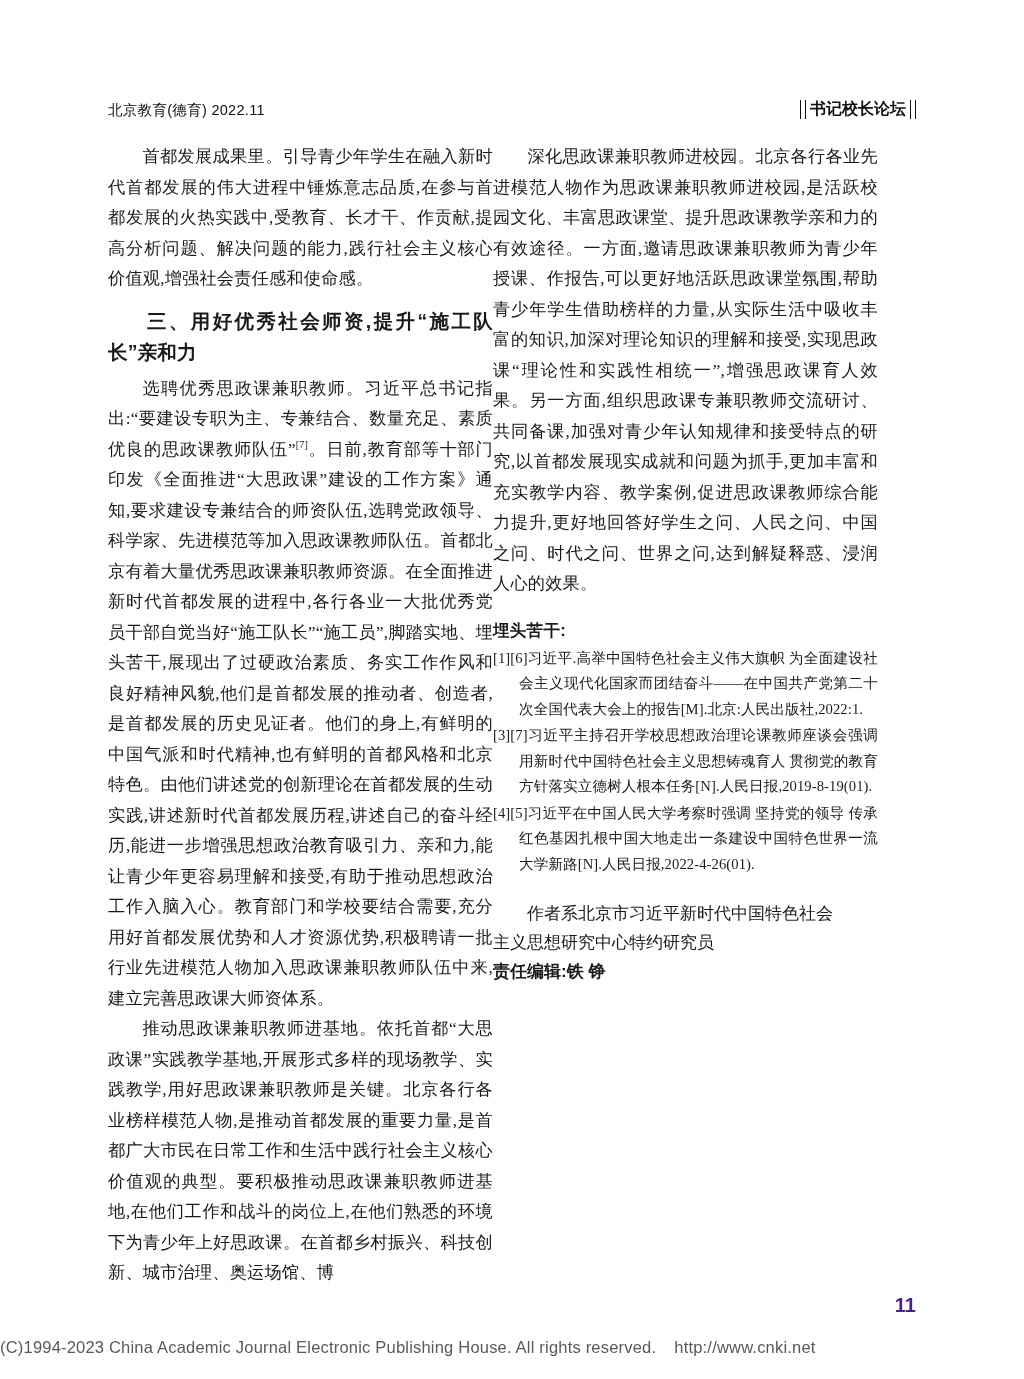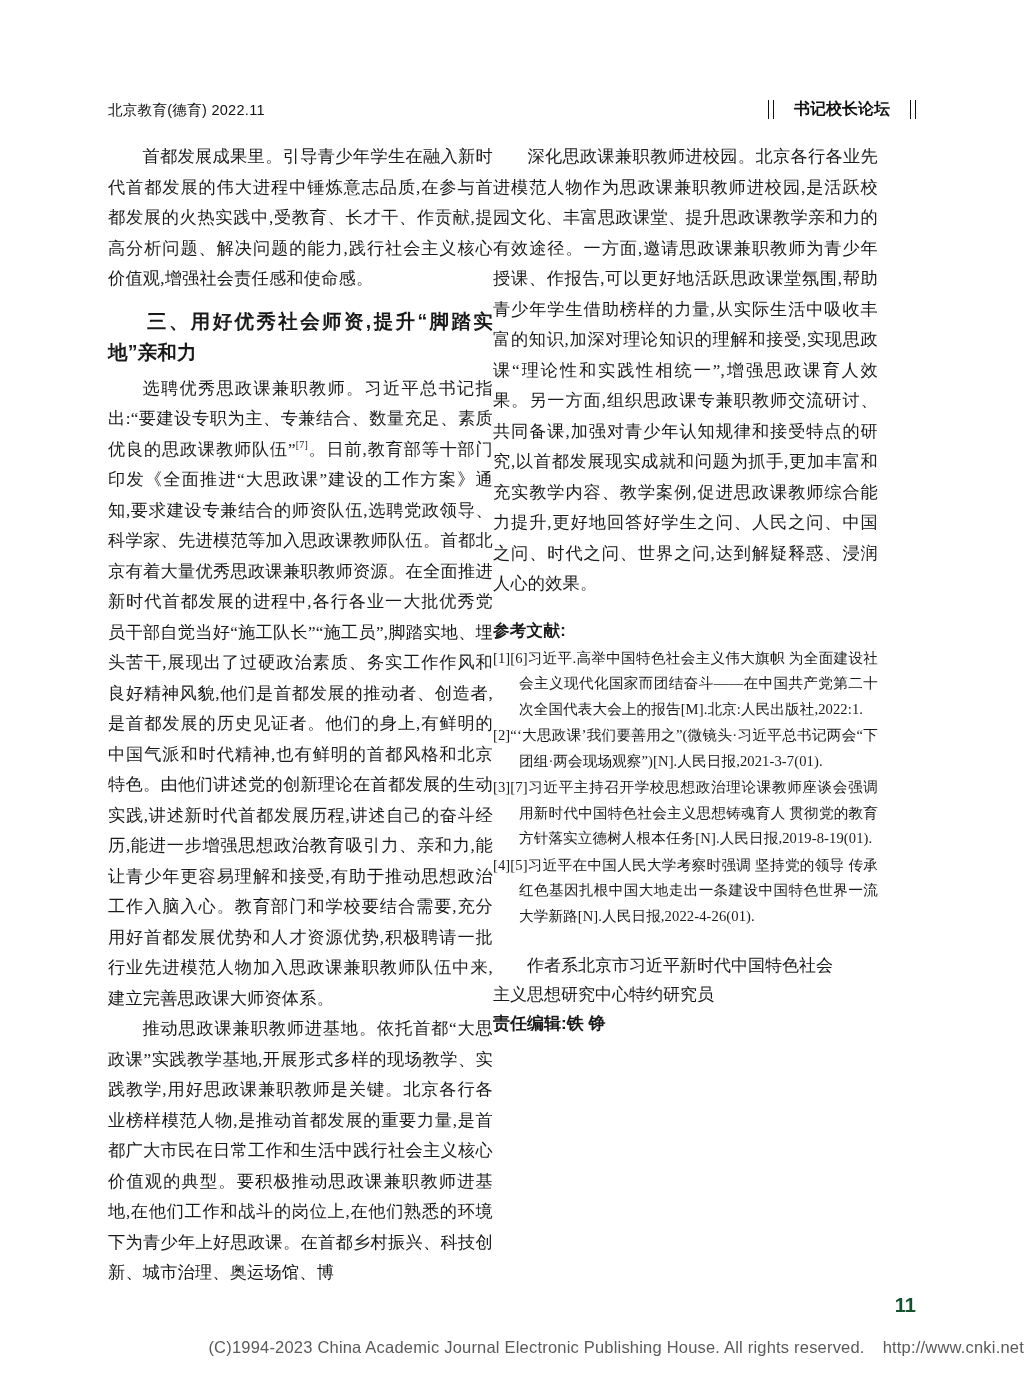--- a/index.html
+++ b/index.html
@@ -39,21 +39,21 @@
     color: #111;
     white-space: nowrap;
   }
   .header-right {
     font-family: "Liberation Sans", sans-serif;
     font-size: 16px;
     font-weight: 700;
     color: #111;
     white-space: nowrap;
     position: relative;
-    padding: 0 26px;
+    padding: 0 10px;
   }
   .header-right::before,
   .header-right::after {
     content: "";
     position: absolute;
     top: 1px;
     bottom: 1px;
     width: 4px;
     border-left: 1px solid #111;
     border-right: 1px solid #111;
@@ -134,29 +134,29 @@
   }
 
   
   .page-number {
     position: absolute;
     right: 108px;
     bottom: 62px;
     font-family: "Liberation Sans", sans-serif;
     font-size: 20px;
     font-weight: 700;
-    color: #14532d;
+    color: #4c1d95;
   }
   
   .copyright {
     position: absolute;
     left: 0;
     right: 0;
     bottom: 22px;
-    text-align: right;
+    text-align: left;
     font-family: "Liberation Sans", sans-serif;
     font-size: 16.5px;
     color: #5a5a5a;
     letter-spacing: 0.2px;
   }
   .copyright .url { margin-left: 18px; }
 </style>
 </head>
 <body>
 
@@ -165,37 +165,36 @@
   <div class="header">
     <div class="header-left">北京教育(德育) 2022.11</div>
     <div class="header-right">书记校长论坛</div>
   </div>
 
   <div class="columns">
 
     <div class="col">
       <p class="body">首都发展成果里。引导青少年学生在融入新时代首都发展的伟大进程中锤炼意志品质,在参与首都发展的火热实践中,受教育、长才干、作贡献,提高分析问题、解决问题的能力,践行社会主义核心价值观,增强社会责任感和使命感。</p>
 
-      <h2 class="section">三、用好优秀社会师资,提升“脚踏实地”亲和力</h2>
+      <h2 class="section">三、用好优秀社会师资,提升“施工队长”亲和力</h2>
 
       <p class="body">
         <span>选聘优秀思政课兼职教师。习近平总书记指出:“要建设专职为主、专兼结合、数量充足、素质优良的思政课教师队伍”</span><sup class="ref">[7]</sup><span>。日前,教育部等十部门印发《全面推进“大思政课”建设的工作方案》通知,要求建设专兼结合的师资队伍,选聘党政领导、科学家、先进模范等加入思政课教师队伍。首都北京有着大量优秀思政课兼职教师资源。在全面推进新时代首都发展的进程中,各行各业一大批优秀党员干部自觉当好“施工队长”“施工员”,脚踏实地、埋头苦干,展现出了过硬政治素质、务实工作作风和良好精神风貌,他们是首都发展的推动者、创造者,是首都发展的历史见证者。他们的身上,有鲜明的中国气派和时代精神,也有鲜明的首都风格和北京特色。由他们讲述党的创新理论在首都发展的生动实践,讲述新时代首都发展历程,讲述自己的奋斗经历,能进一步增强思想政治教育吸引力、亲和力,能让青少年更容易理解和接受,有助于推动思想政治工作入脑入心。教育部门和学校要结合需要,充分用好首都发展优势和人才资源优势,积极聘请一批行业先进模范人物加入思政课兼职教师队伍中来,建立完善思政课大师资体系。</span>
       </p>
 
       <p class="body">推动思政课兼职教师进基地。依托首都“大思政课”实践教学基地,开展形式多样的现场教学、实践教学,用好思政课兼职教师是关键。北京各行各业榜样模范人物,是推动首都发展的重要力量,是首都广大市民在日常工作和生活中践行社会主义核心价值观的典型。要积极推动思政课兼职教师进基地,在他们工作和战斗的岗位上,在他们熟悉的环境下为青少年上好思政课。在首都乡村振兴、科技创新、城市治理、奥运场馆、博</p>
     </div>
 
     <div class="col">
       <p class="body">深化思政课兼职教师进校园。北京各行各业先进模范人物作为思政课兼职教师进校园,是活跃校园文化、丰富思政课堂、提升思政课教学亲和力的有效途径。一方面,邀请思政课兼职教师为青少年授课、作报告,可以更好地活跃思政课堂氛围,帮助青少年学生借助榜样的力量,从实际生活中吸收丰富的知识,加深对理论知识的理解和接受,实现思政课“理论性和实践性相统一”,增强思政课育人效果。另一方面,组织思政课专兼职教师交流研讨、共同备课,加强对青少年认知规律和接受特点的研究,以首都发展现实成就和问题为抓手,更加丰富和充实教学内容、教学案例,促进思政课教师综合能力提升,更好地回答好学生之问、人民之问、中国之问、时代之问、世界之问,达到解疑释惑、浸润人心的效果。</p>
 
-      <div class="refs-title">参考文献:</div>
+      <div class="refs-title">埋头苦干:</div>
 
       <div>
         <p class="ref-item">[1][6]习近平.高举中国特色社会主义伟大旗帜 为全面建设社会主义现代化国家而团结奋斗——在中国共产党第二十次全国代表大会上的报告[M].北京:人民出版社,2022:1.</p>
-        <p class="ref-item">[2]“‘大思政课’我们要善用之”(微镜头·习近平总书记两会“下团组·两会现场观察”)[N].人民日报,2021-3-7(01).</p>
         <p class="ref-item">[3][7]习近平主持召开学校思想政治理论课教师座谈会强调 用新时代中国特色社会主义思想铸魂育人 贯彻党的教育方针落实立德树人根本任务[N].人民日报,2019-8-19(01).</p>
         <p class="ref-item">[4][5]习近平在中国人民大学考察时强调 坚持党的领导 传承红色基因扎根中国大地走出一条建设中国特色世界一流大学新路[N].人民日报,2022-4-26(01).</p>
       </div>
 
       <div class="closing">
         <p class="indent">作者系北京市习近平新时代中国特色社会</p>
         <p>主义思想研究中心特约研究员</p>
         <p class="bold">责任编辑:铁 铮</p>
       </div>
     </div>

